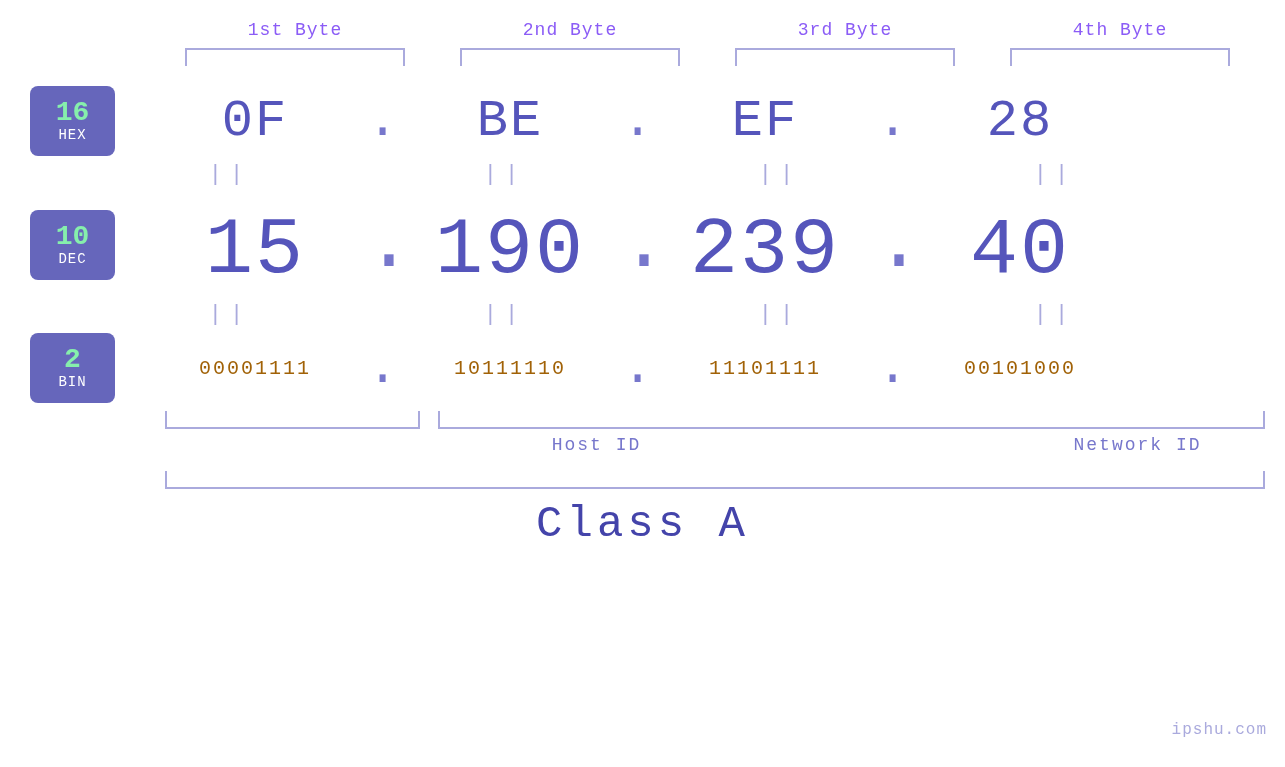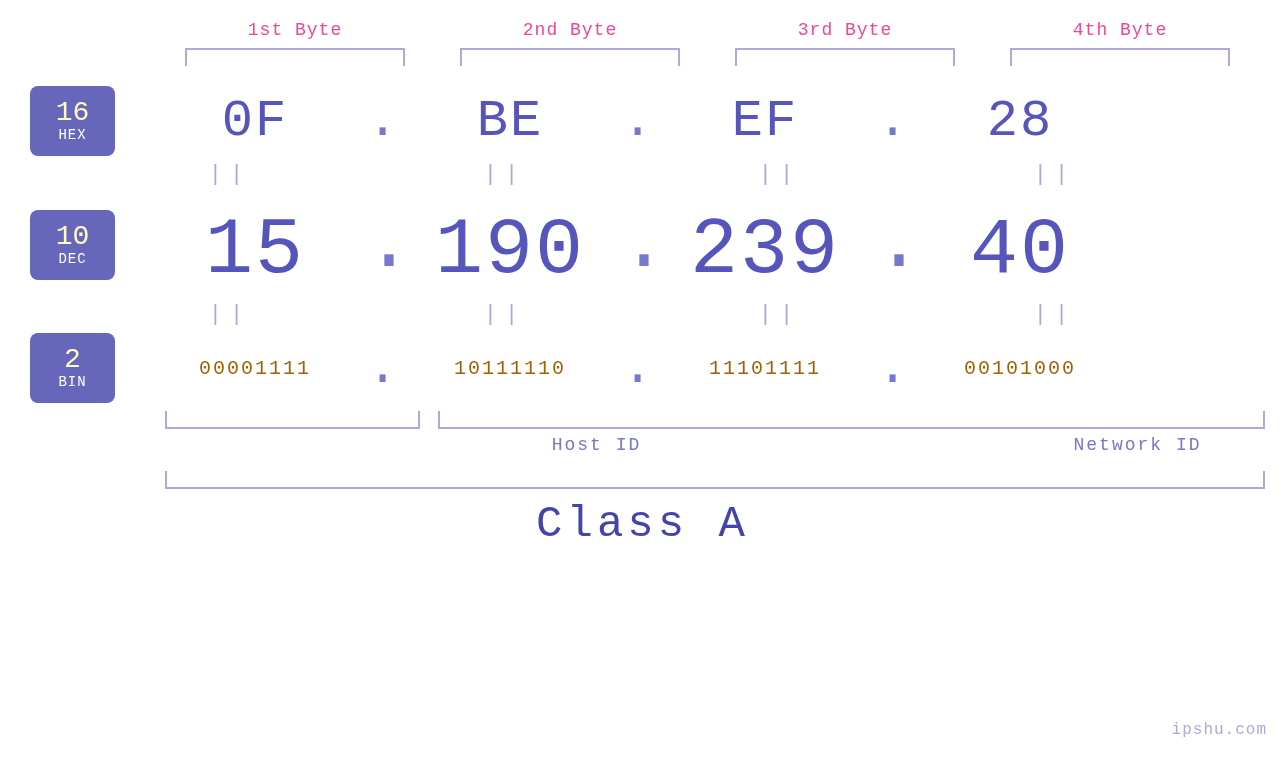--- a/index.html
+++ b/index.html
@@ -26,21 +26,21 @@
     
     .byte-headers {
       display: flex;
       width: 1100px;
       margin-left: 130px;
       justify-content: space-around;
       margin-bottom: 8px;
     }
 
     .byte-header {
-      color: #ec4899;
+      color: #8b5cf6;
       font-size: 18px;
       letter-spacing: 1px;
       text-align: center;
       width: 220px;
     }
 
     
     .top-brackets {
       display: flex;
       width: 1100px;
@@ -73,23 +73,23 @@
       border-radius: 8px;
       display: flex;
       flex-direction: column;
       align-items: center;
       justify-content: center;
       margin-left: 30px;
       flex-shrink: 0;
     }
 
     .badge-number {
-      color: #fef9c3;
+      color: #86efac;
       font-size: 28px;
-      font-weight: normal;
+      font-weight: bold;
       line-height: 1;
     }
 
     .badge-label {
       color: white;
       font-size: 14px;
       letter-spacing: 1px;
       text-align: center;
     }
 

